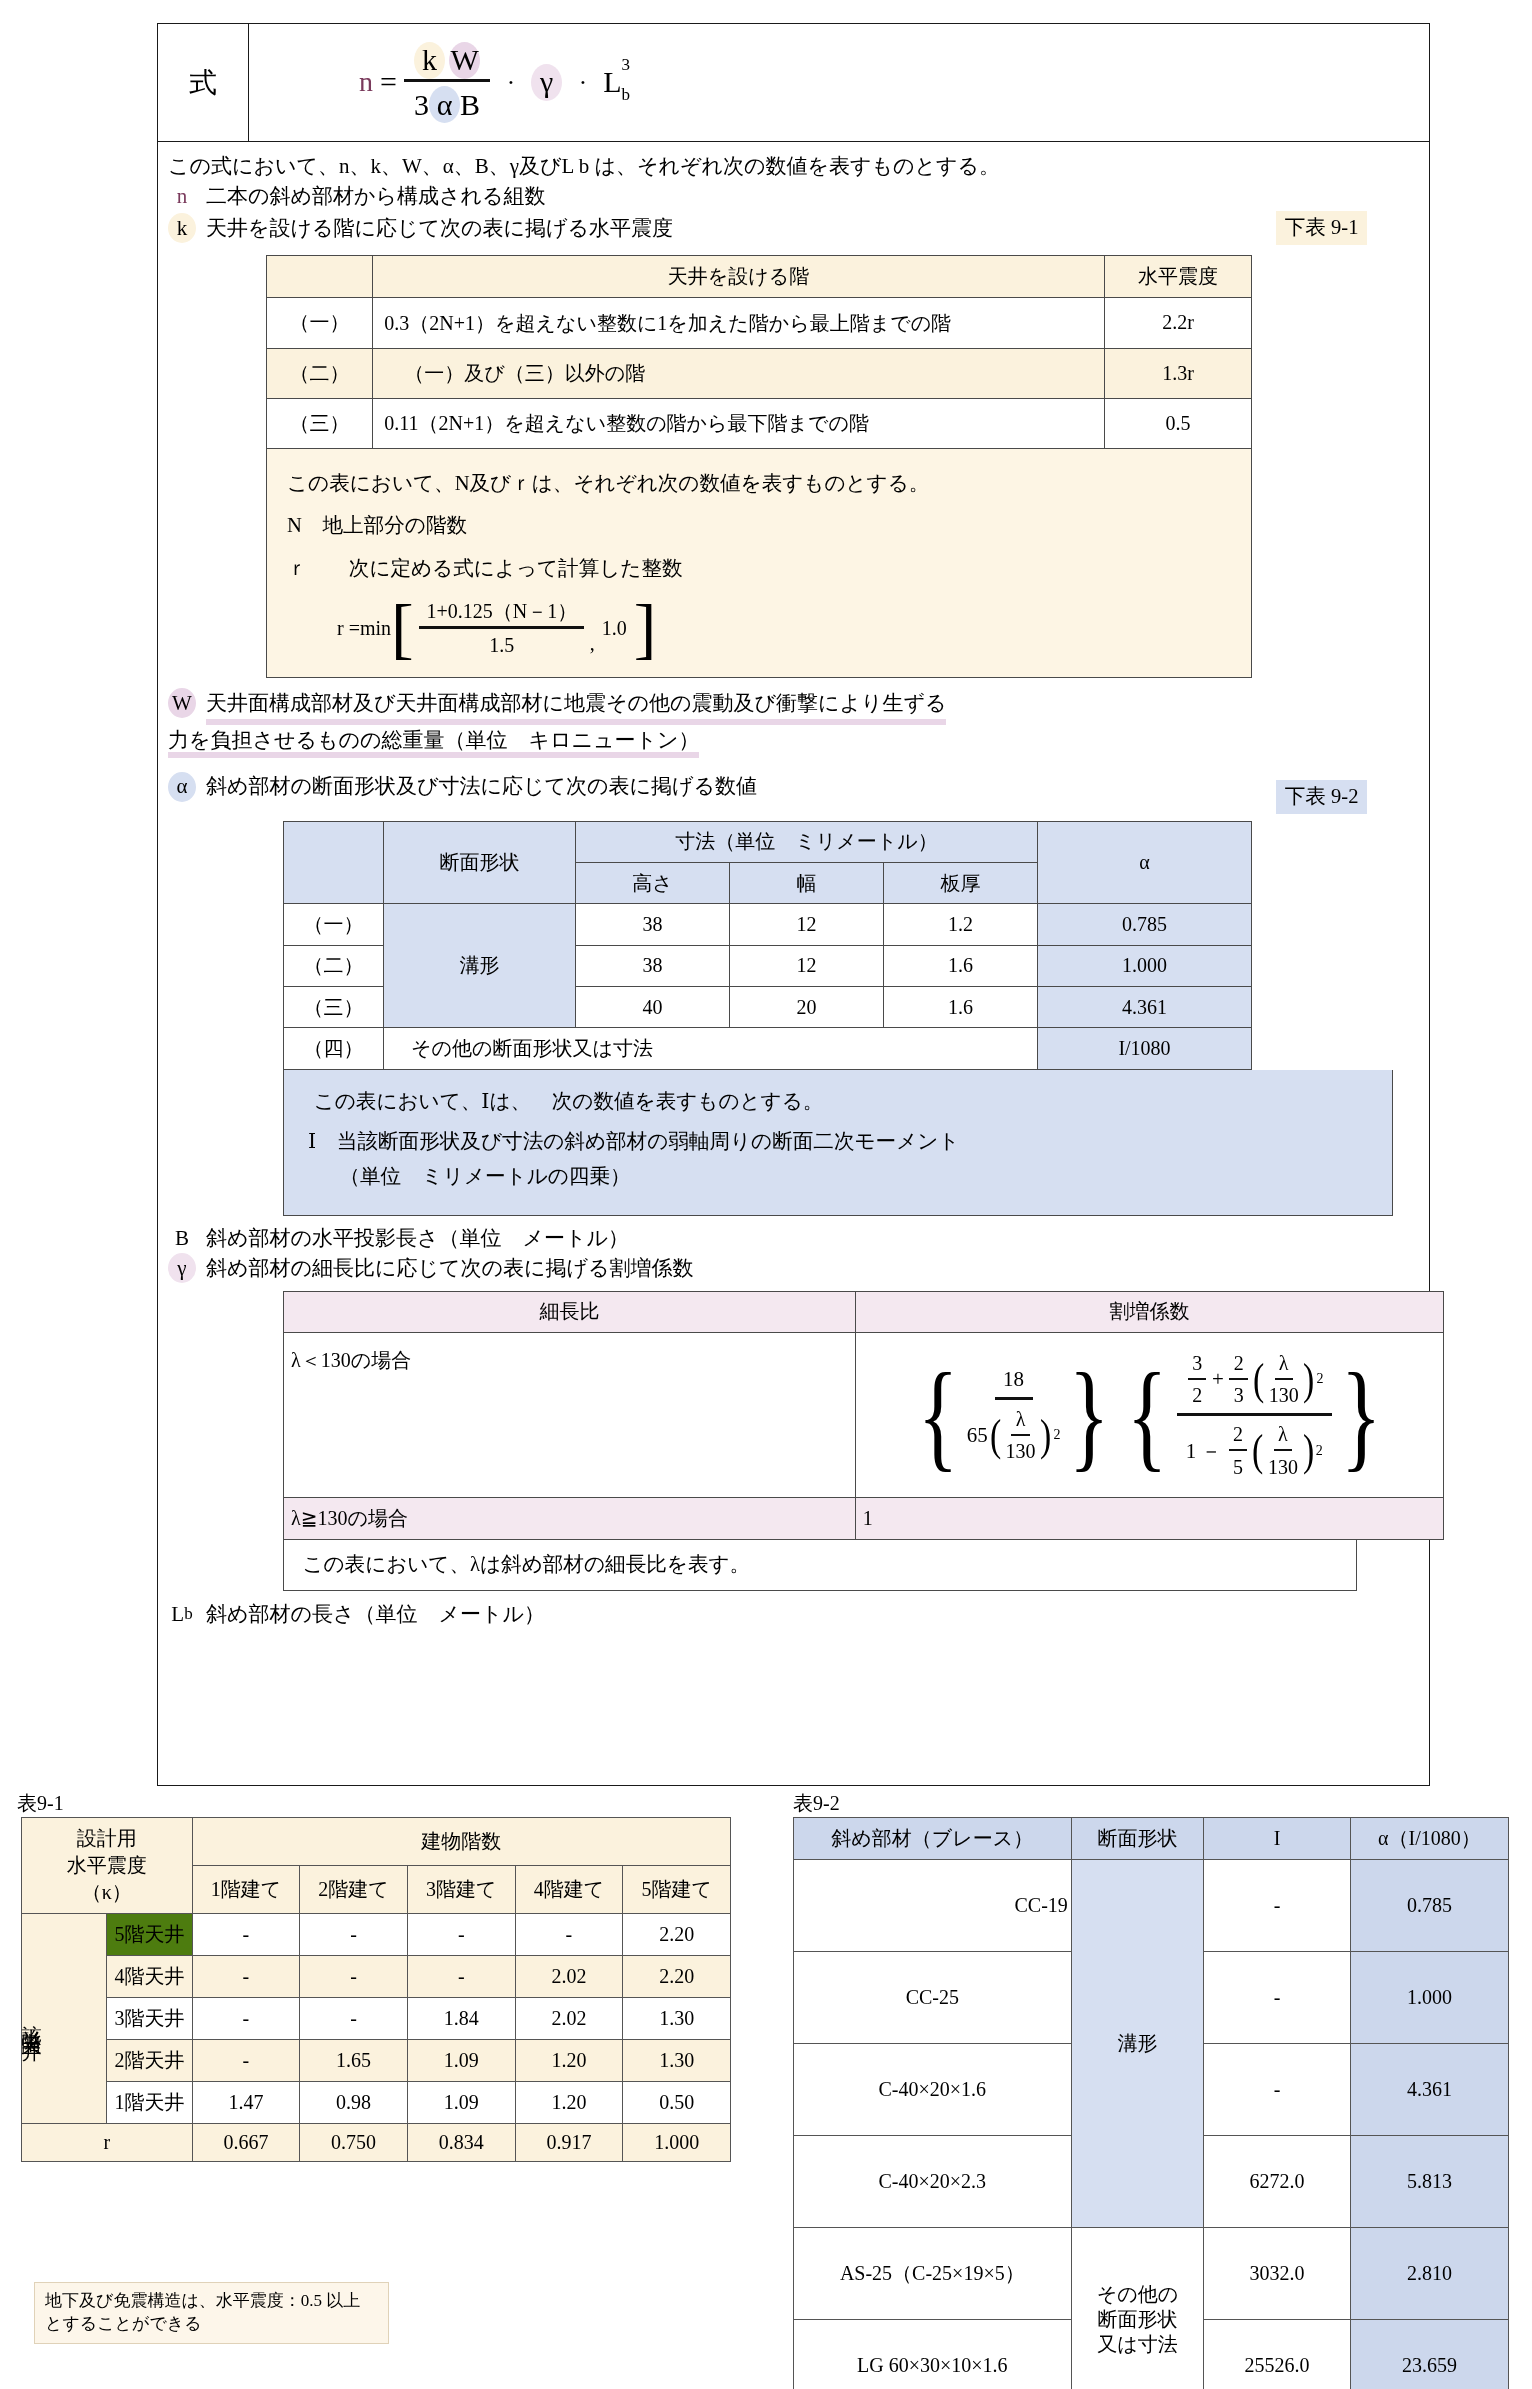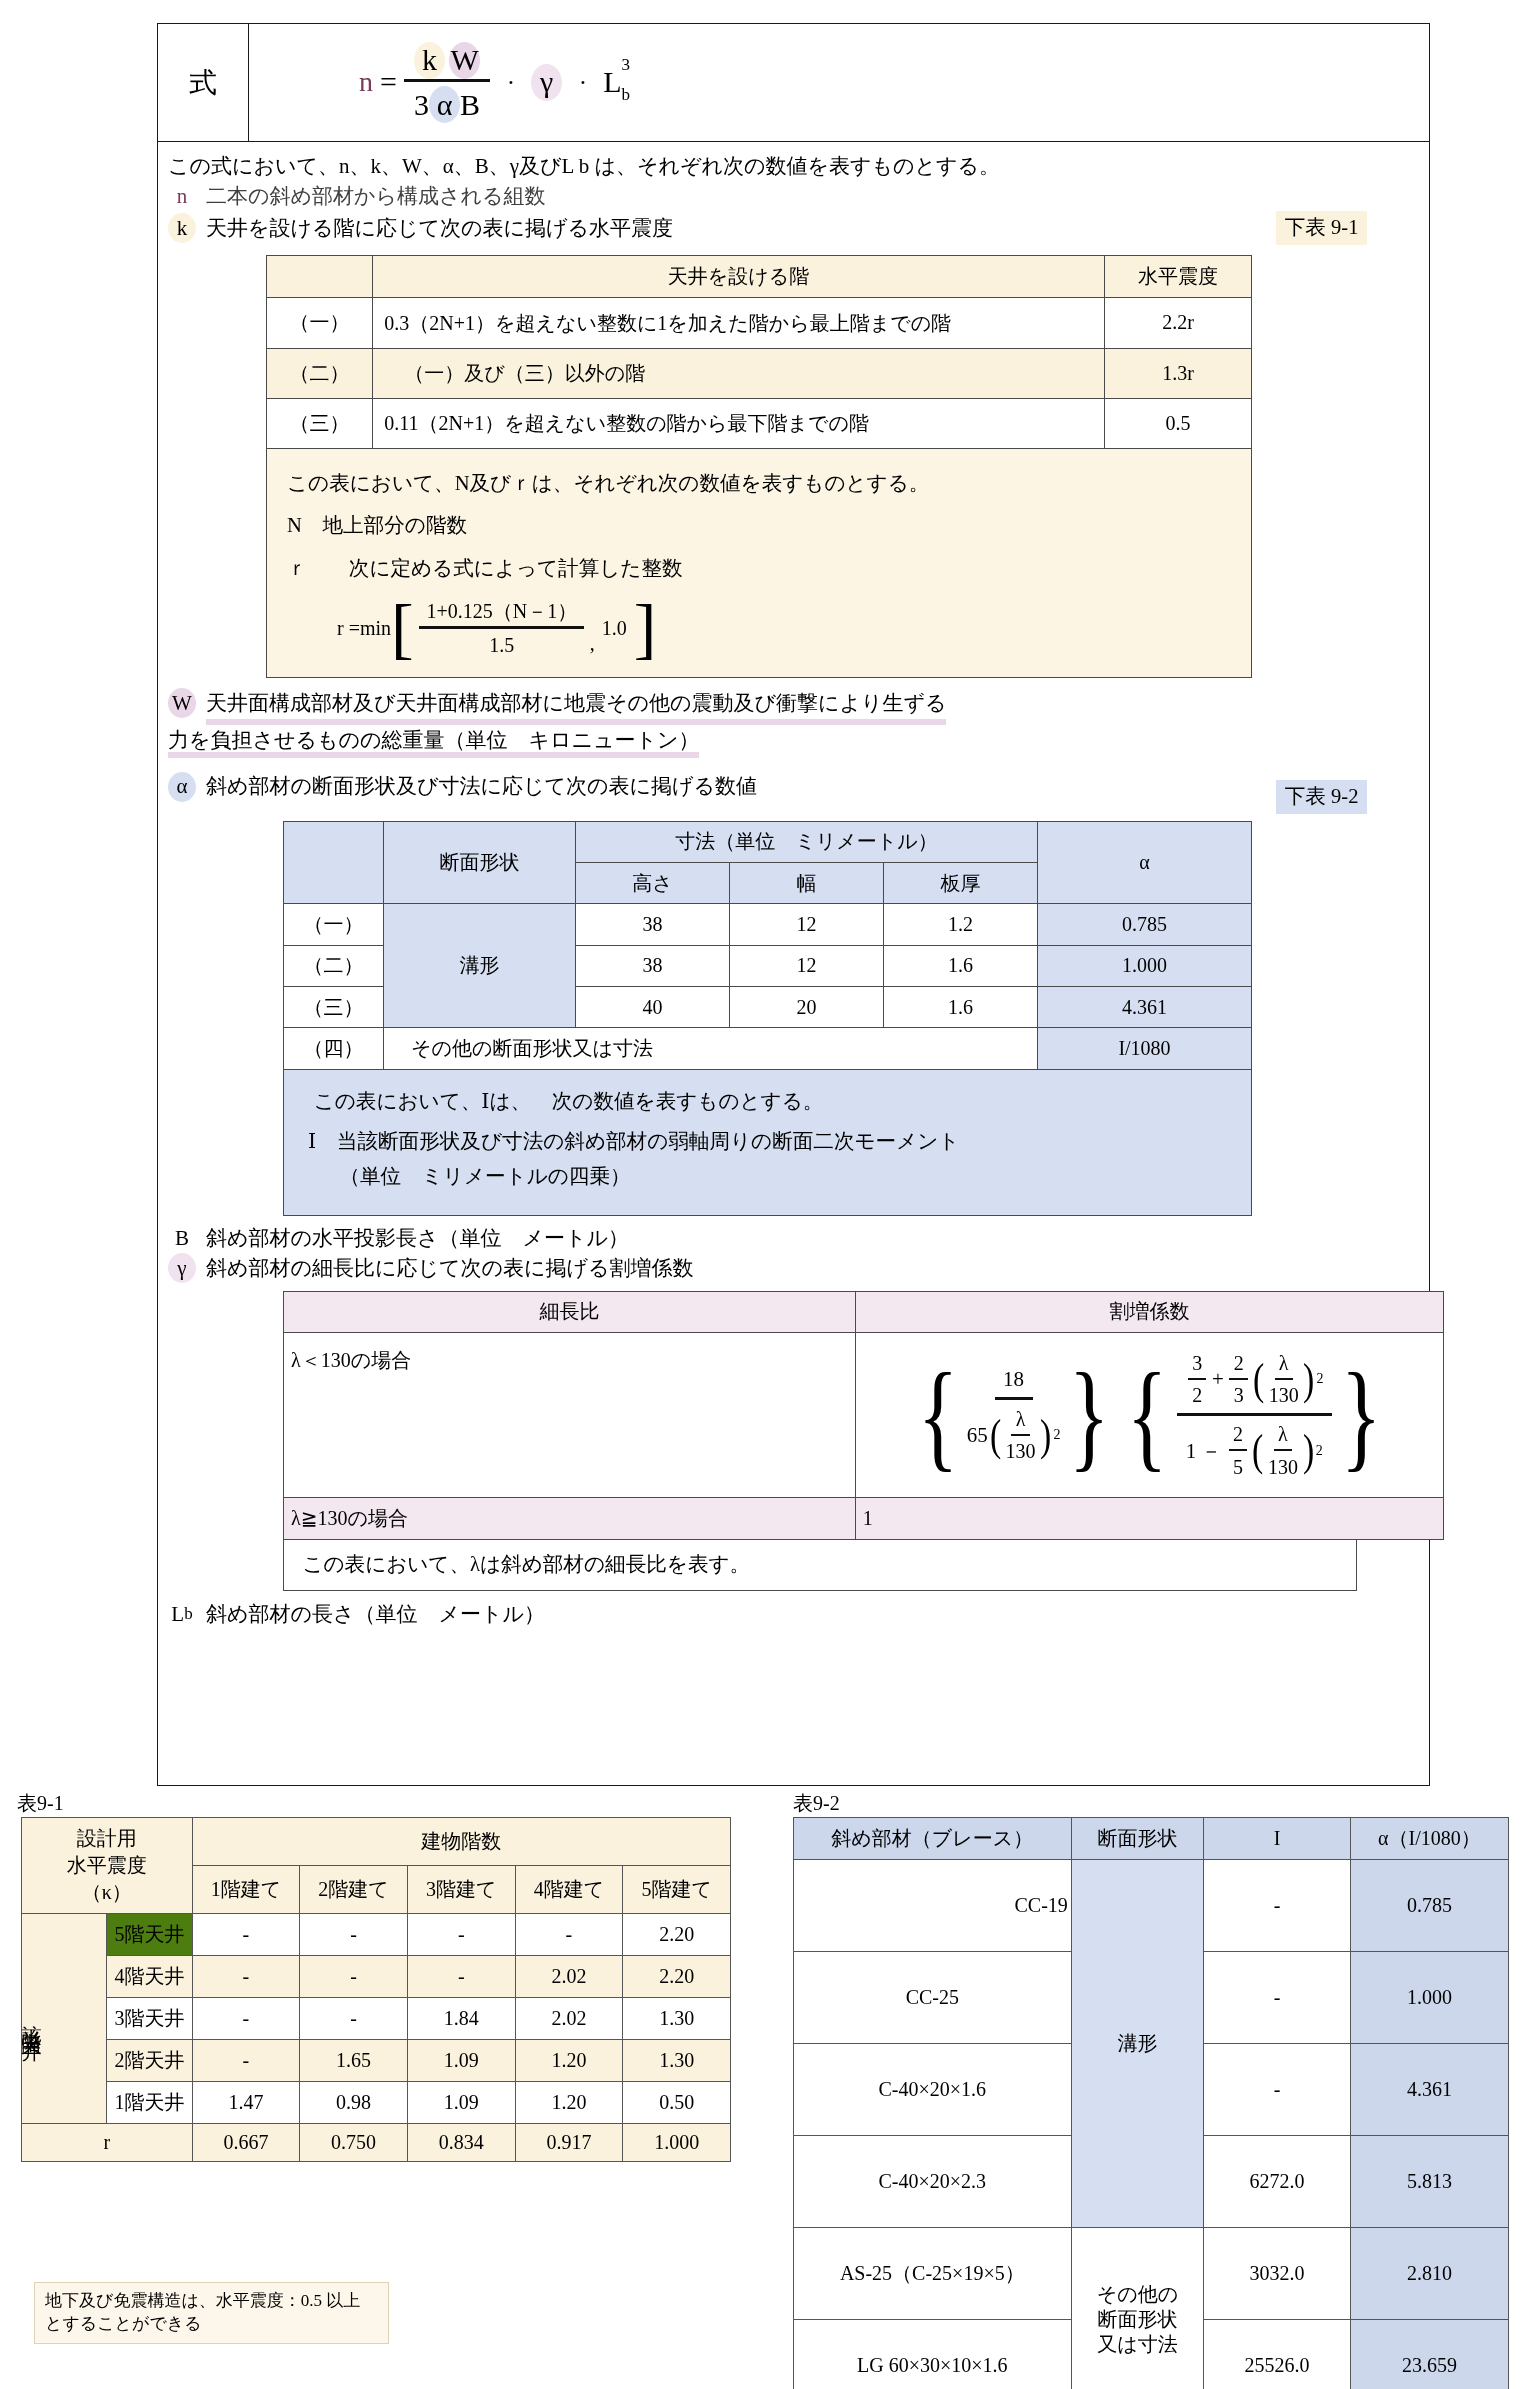--- a/index.html
+++ b/index.html
@@ -48,21 +48,21 @@
                min-width:28px; height:30px; border-radius:50%; font-size:21px; }
   .badge-n { color:#7a3a5c; }
   .badge-k { background:#fbf2dd; }
   .badge-W { background:#e9d6e7; }
   .badge-a { background:#d6dff1; }
   .badge-g { background:#f0e2ee; }
   .badge-plain { }
   .tag-box { display:inline-block; padding:2.1px 8.5px; font-size:20.6px; }
   .tag-9-1 { background:#fbf2dd; }
   .tag-9-2 { background:#d6dff1; }
-  .purple { color:#404040; }
+  .purple { color:#000000; }
 
   
   table.t { border-collapse:collapse; table-layout:fixed; }
   table.t td, table.t th { border:0.7px solid #555; font-weight:normal;
         font-size:20px; padding:5.7px 7px; vertical-align:middle; }
   #tbl91 { margin:10px 0 0 108px; width:986px; }
   #tbl91 td { border:1.1px solid #4a4a4a; }
   .beige { background:#fbf2dd; }
   .white { background:#ffffff; }
   .c { text-align:center; }
@@ -76,21 +76,21 @@
   .bracket { font-size:68px; line-height:0.85; font-weight:300; }
   .stack { display:inline-flex; flex-direction:column; align-items:center; margin:0 5.7px;}
   .stack .n1 { padding:0 7px; border-bottom:3.5px solid #111; }
   .stack .d1 { padding-top:2.8px; }
 
   
   #tbl92 { margin:7px 0 0 125px; width:969px; }
   #tbl92 td { border:1.1px solid #4a4a4a; }
   .blue { background:#d6dff1; }
 
-  #note92 { margin:0 0 0 125px; width:969px; background:#d6dff1;
+  #note92 { margin:0 0 0 125px; width:1110px; background:#d6dff1;
             border:1.1px solid #4a4a4a; border-top:none;
             font-size:20.6px; padding:11.3px 18.4px 18.4px 18.4px; box-sizing:border-box; }
 
   
   #tblg { margin:7px 0 0 125px; width:1161px; }
   #tblg td { border:1.1px solid #4a4a4a; }
   .pink { background:#f4e8f0; }
   #noteg { margin:0 0 0 125px; width:1074px; background:#ffffff;
            border:1.1px solid #4a4a4a; border-top:none;
            font-size:20.6px; padding:10px 18.4px; box-sizing:border-box; }

